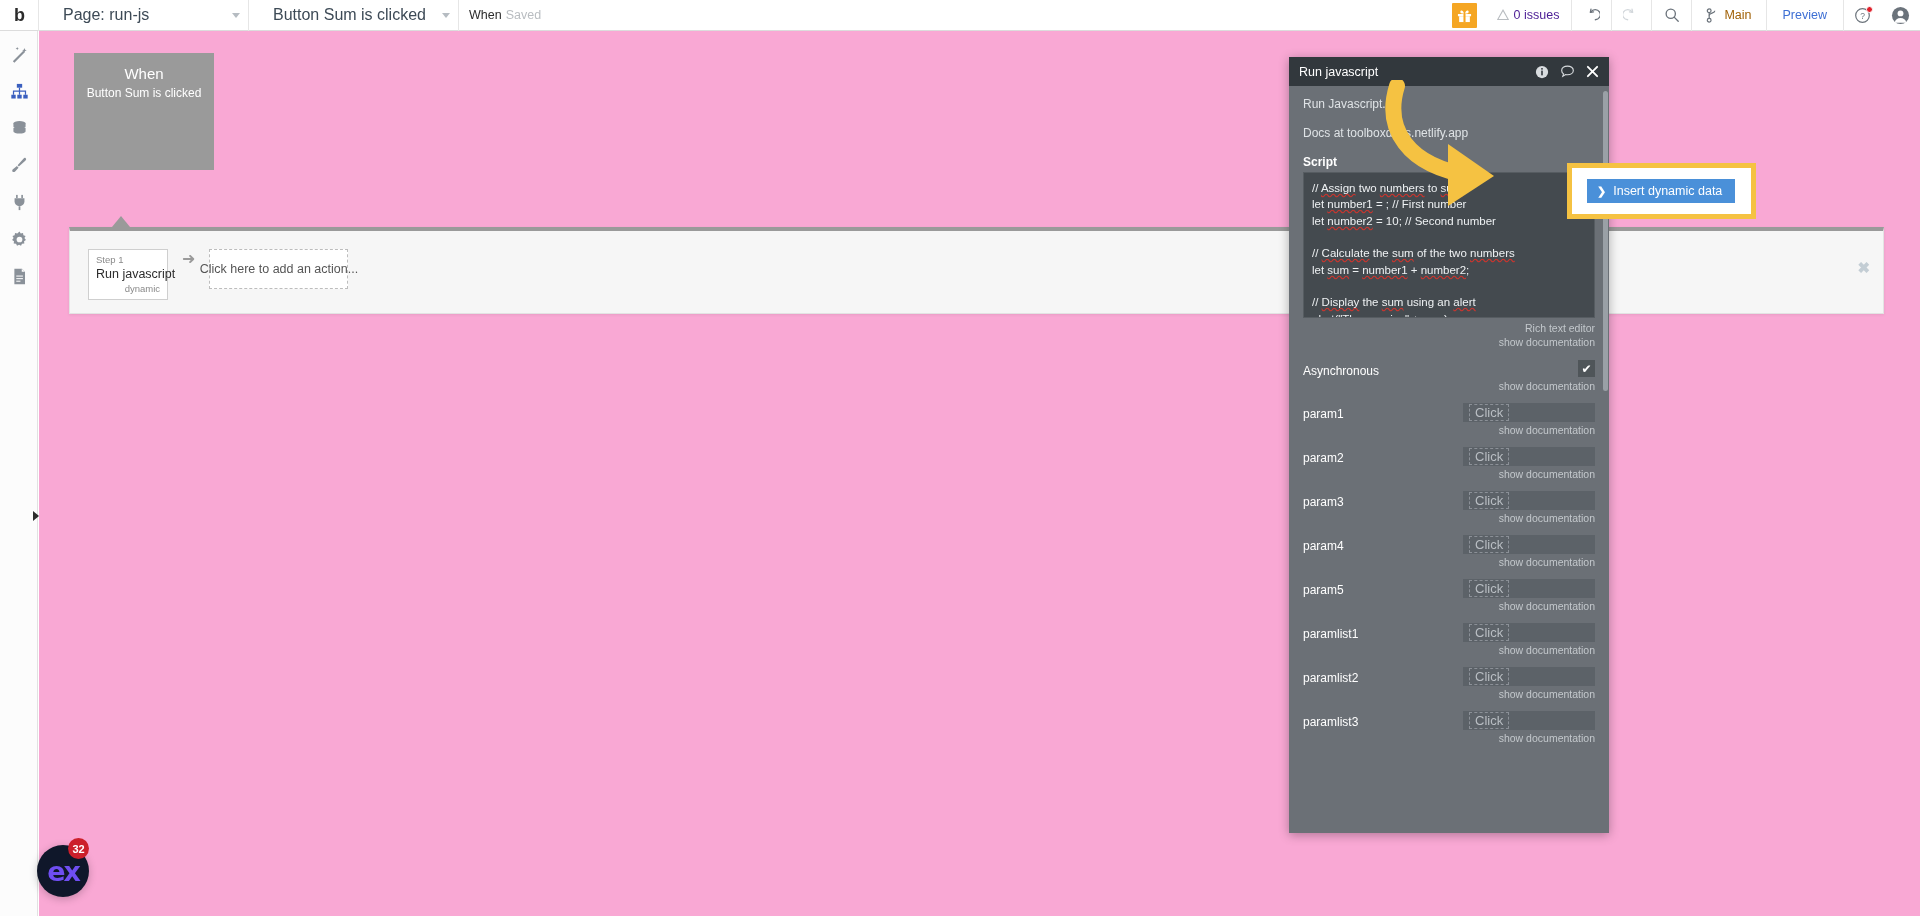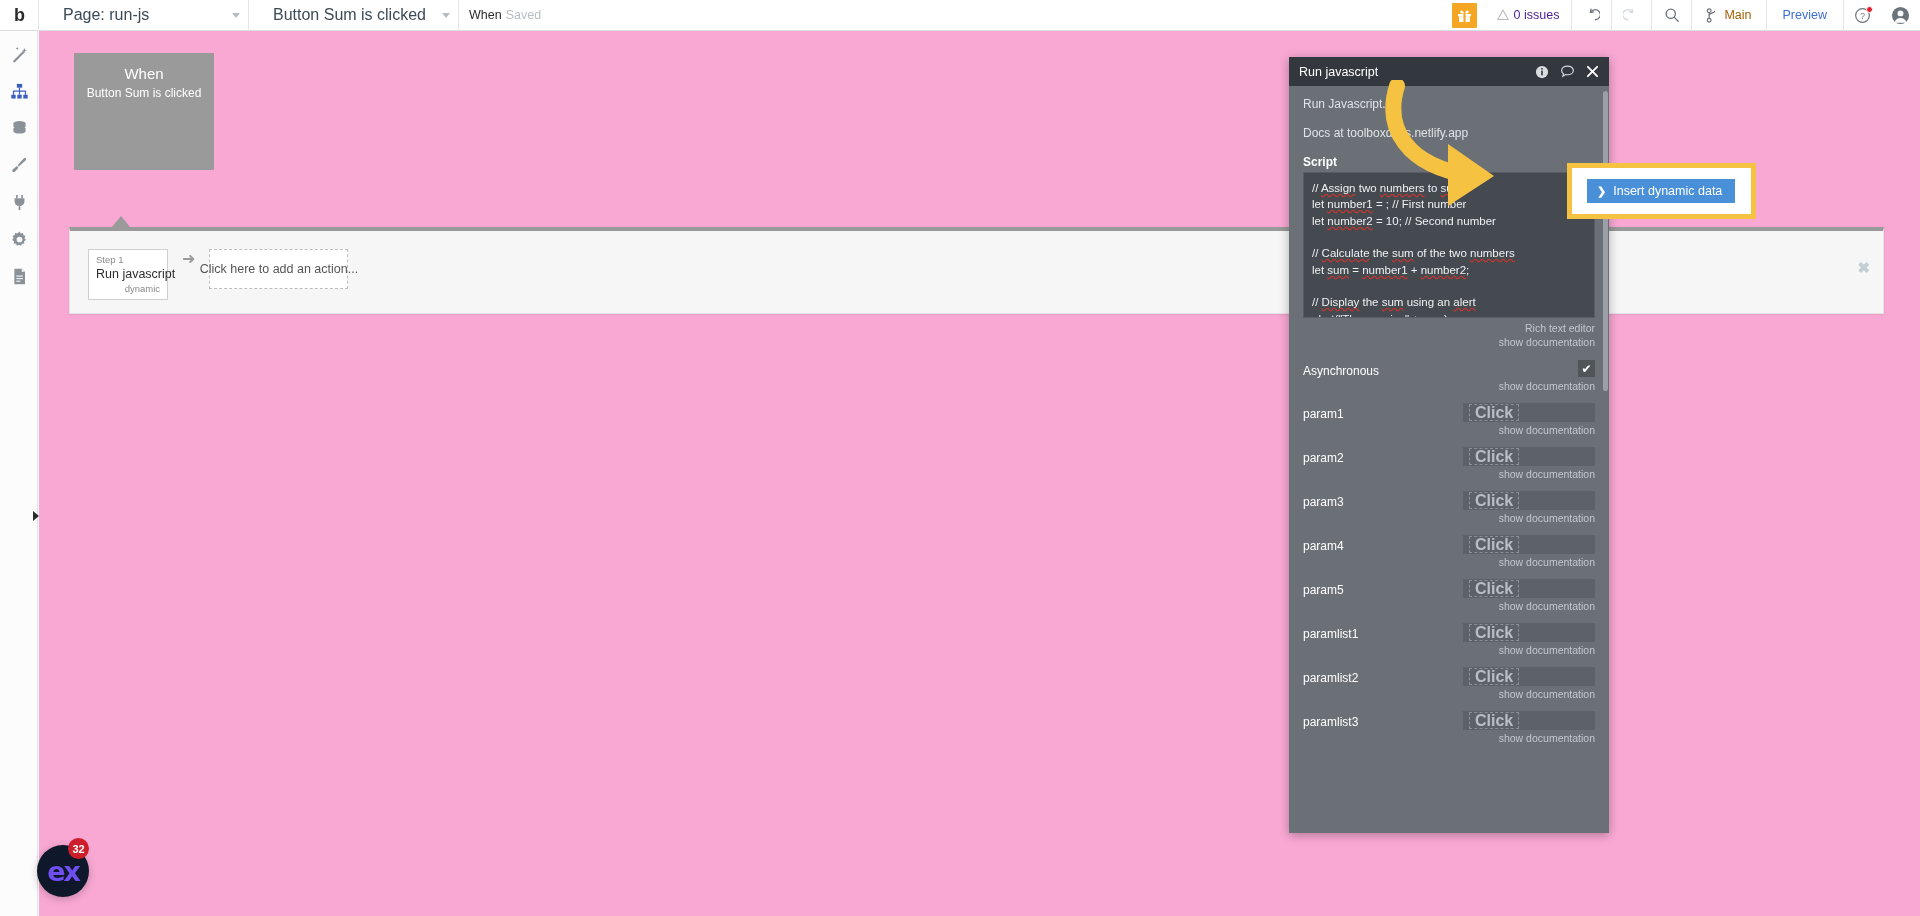--- a/index.html
+++ b/index.html
@@ -254,24 +254,23 @@
   .p-input {
     width: 132px; height: 19px;
     background: #5c6268;
     border: 1px solid #5c6268;
     display: flex; align-items: center;
     padding-left: 5px;
   }
   .p-input .chip {
     border: 1px dashed #8b9097;
     color: #b9bec3;
-    font-size: 16px;
+    font-size: 13px;
     padding: 0 5px;
     line-height: 15px;
-    font-weight: bold;
   }
   .p-check {
     width: 17px; height: 17px;
     background: #4f5559;
     display: flex; align-items: center; justify-content: center;
     color: #ffffff; font-size: 12px;
     cursor: pointer;
   }
   .p-doc {
     text-align: right; font-size: 10.5px; color: #c3c8cc;

